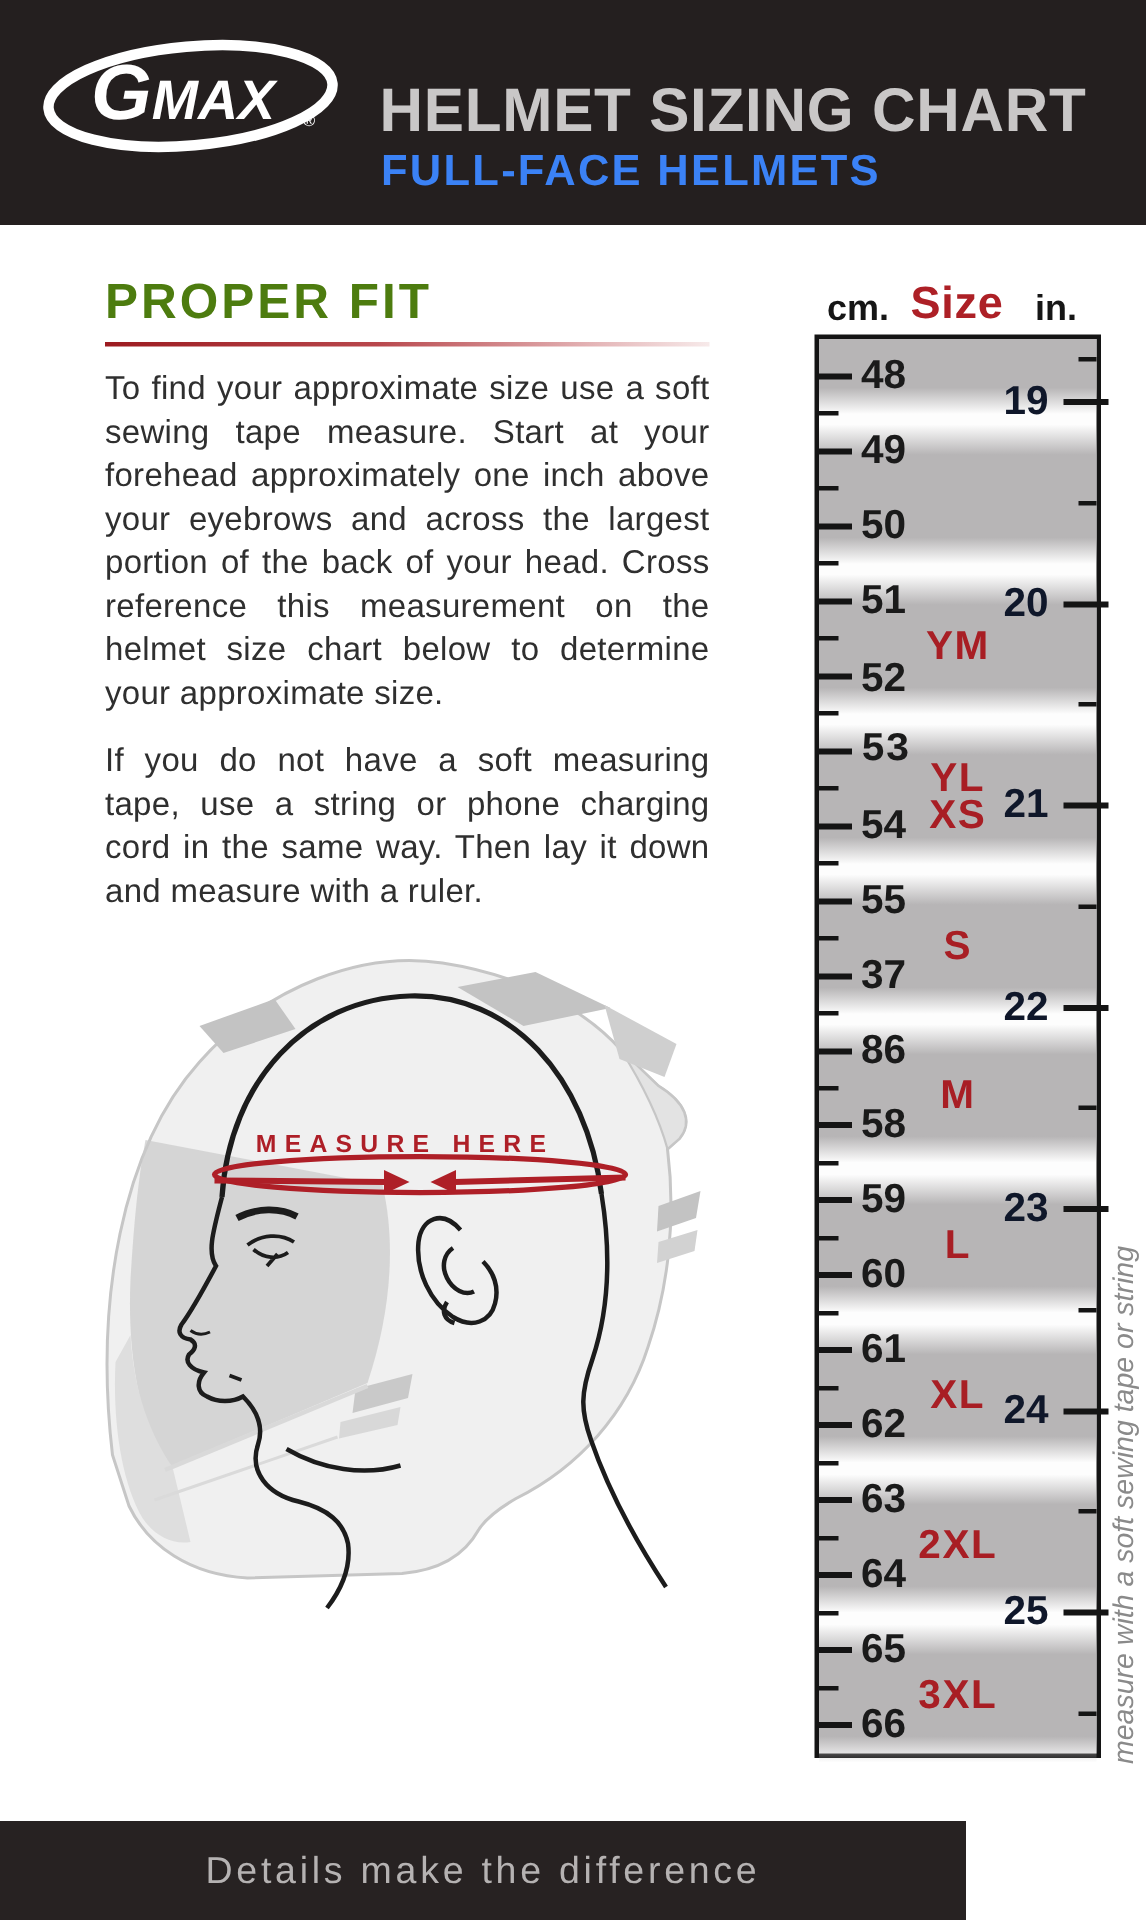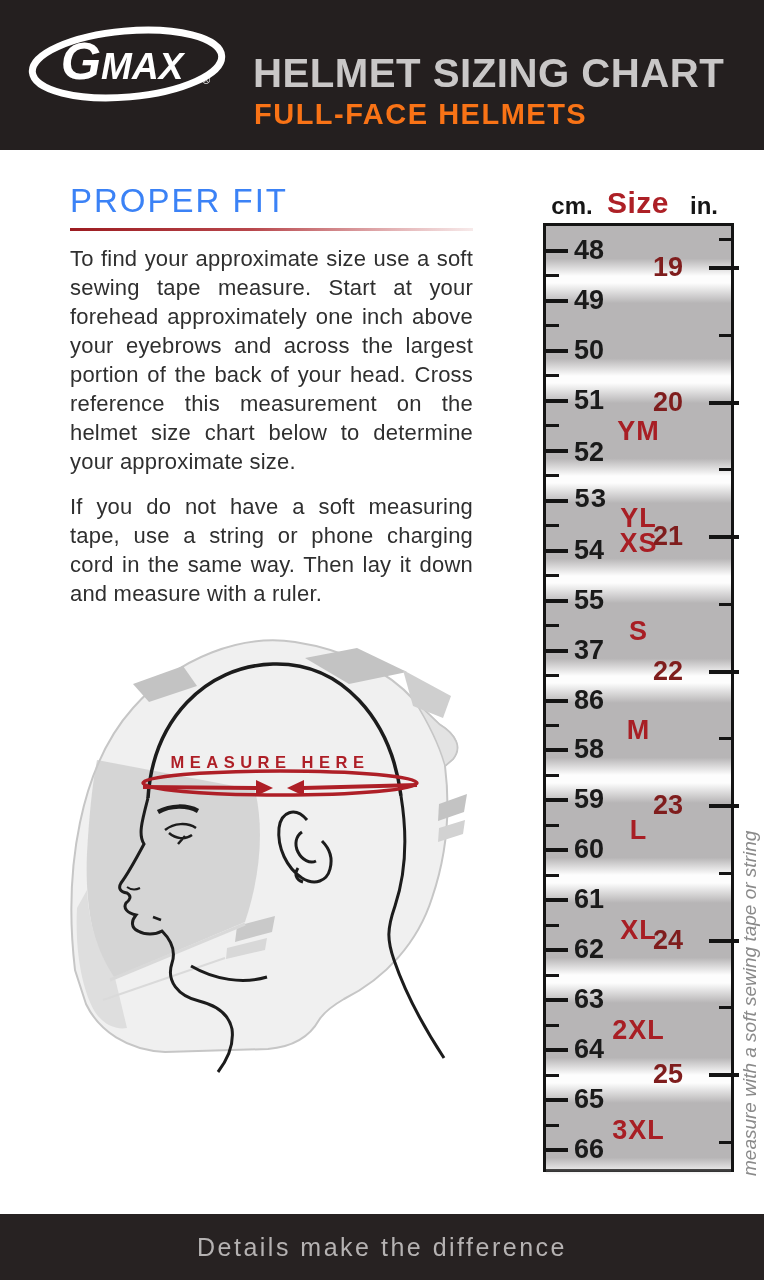--- a/index.html
+++ b/index.html
@@ -5,25 +5,25 @@
   html,body{margin:0;padding:0;background:#fff;}
   .page{position:relative;width:764px;height:1280px;background:#ffffff;overflow:hidden;
         font-family:"Liberation Sans",sans-serif;}
 
   
   .hdr{position:absolute;left:0;top:0;width:764px;height:150px;background:#241f1f;}
   .hdr-logo{position:absolute;left:26px;top:26px;width:202px;height:76px;}
   .hdr-title{position:absolute;left:253px;top:50px;font-size:41px;font-weight:bold;
              color:#c9c7c7;letter-spacing:.5px;white-space:nowrap;transform:scaleX(.98);transform-origin:left;}
   .hdr-sub{position:absolute;left:254px;top:98px;font-size:29px;font-weight:bold;
-           color:#f97316;letter-spacing:1.5px;white-space:nowrap;}
+           color:#3b82f6;letter-spacing:1.5px;white-space:nowrap;}
 
   
   .intro{position:absolute;left:70px;top:182px;width:403px;}
-  .intro h1{margin:0;font-size:33px;font-weight:normal;letter-spacing:2px;color:#3b82f6;}
+  .intro h1{margin:0;font-size:33px;font-weight:bold;letter-spacing:2px;color:#4d7c0f;}
   .rule{height:3px;margin-top:8px;margin-bottom:13px;
         background:linear-gradient(to right,#9c1b20,#b8474c 45%,#e3b2b4 80%,#f7eaea 100%);}
   .intro p{margin:0 0 16px 0;font-size:22px;line-height:29px;color:#2f2f2f;
            text-align:justify;letter-spacing:.2px;}
 
   
   .chart-area{position:absolute;left:543px;top:192px;width:191px;}
   .chart-cols{position:absolute;left:0;top:0;width:191px;height:31px;}
   .col{position:absolute;bottom:3px;transform:translateX(-50%);font-weight:bold;white-space:nowrap;}
   .col-cm{left:29px;font-size:24px;color:#161616;}
@@ -35,31 +35,31 @@
   .size-label{position:absolute;left:0;right:0;text-align:center;transform:translateY(-50%);
               font-size:27px;font-weight:bold;color:#a81e24;letter-spacing:1px;line-height:25px;z-index:1;}
   .tl{position:absolute;left:0;background:#141414;z-index:2;}
   .tl.major{width:22px;height:4px;}
   .tl.minor{width:13px;height:3px;}
   .tr{position:absolute;background:#141414;z-index:2;}
   .tr.major{right:-8px;width:30px;height:4px;}
   .tr.minor{right:0;width:12px;height:3px;}
   .cm-num{position:absolute;left:28px;transform:translateY(-52%);font-size:27px;font-weight:bold;
           color:#1a1a1a;z-index:2;}
-  .in-num{position:absolute;right:48px;transform:translateY(-52%);font-size:27px;font-weight:bold;
-          color:#7f1d1d;z-index:2;}
+  .in-num{position:absolute;right:32px;transform:translateY(-52%);font-size:27px;font-weight:bold;
+          color:#0f172a;z-index:2;}
 
   .side-note{position:absolute;left:739px;top:1176px;width:360px;transform:rotate(-90deg);
              transform-origin:0 0;font-size:19px;font-style:italic;color:#8a8a8a;white-space:nowrap;}
 
   
   .illus{position:absolute;left:15px;top:628px;width:500px;height:460px;}
 
   
-  .ftr{position:absolute;left:0;top:1214px;width:764px;height:66px;background:#272222;
+  .ftr{position:absolute;left:0;top:1214px;width:644px;height:66px;background:#272222;
        display:flex;align-items:center;justify-content:center;}
   .ftr span{font-size:25px;letter-spacing:2.5px;color:#b5b2b2;}
 </style>
 </head>
 <body>
 
 <div class="page">
 
   <div class="hdr">
     <svg class="hdr-logo" viewBox="0 0 202 76">

